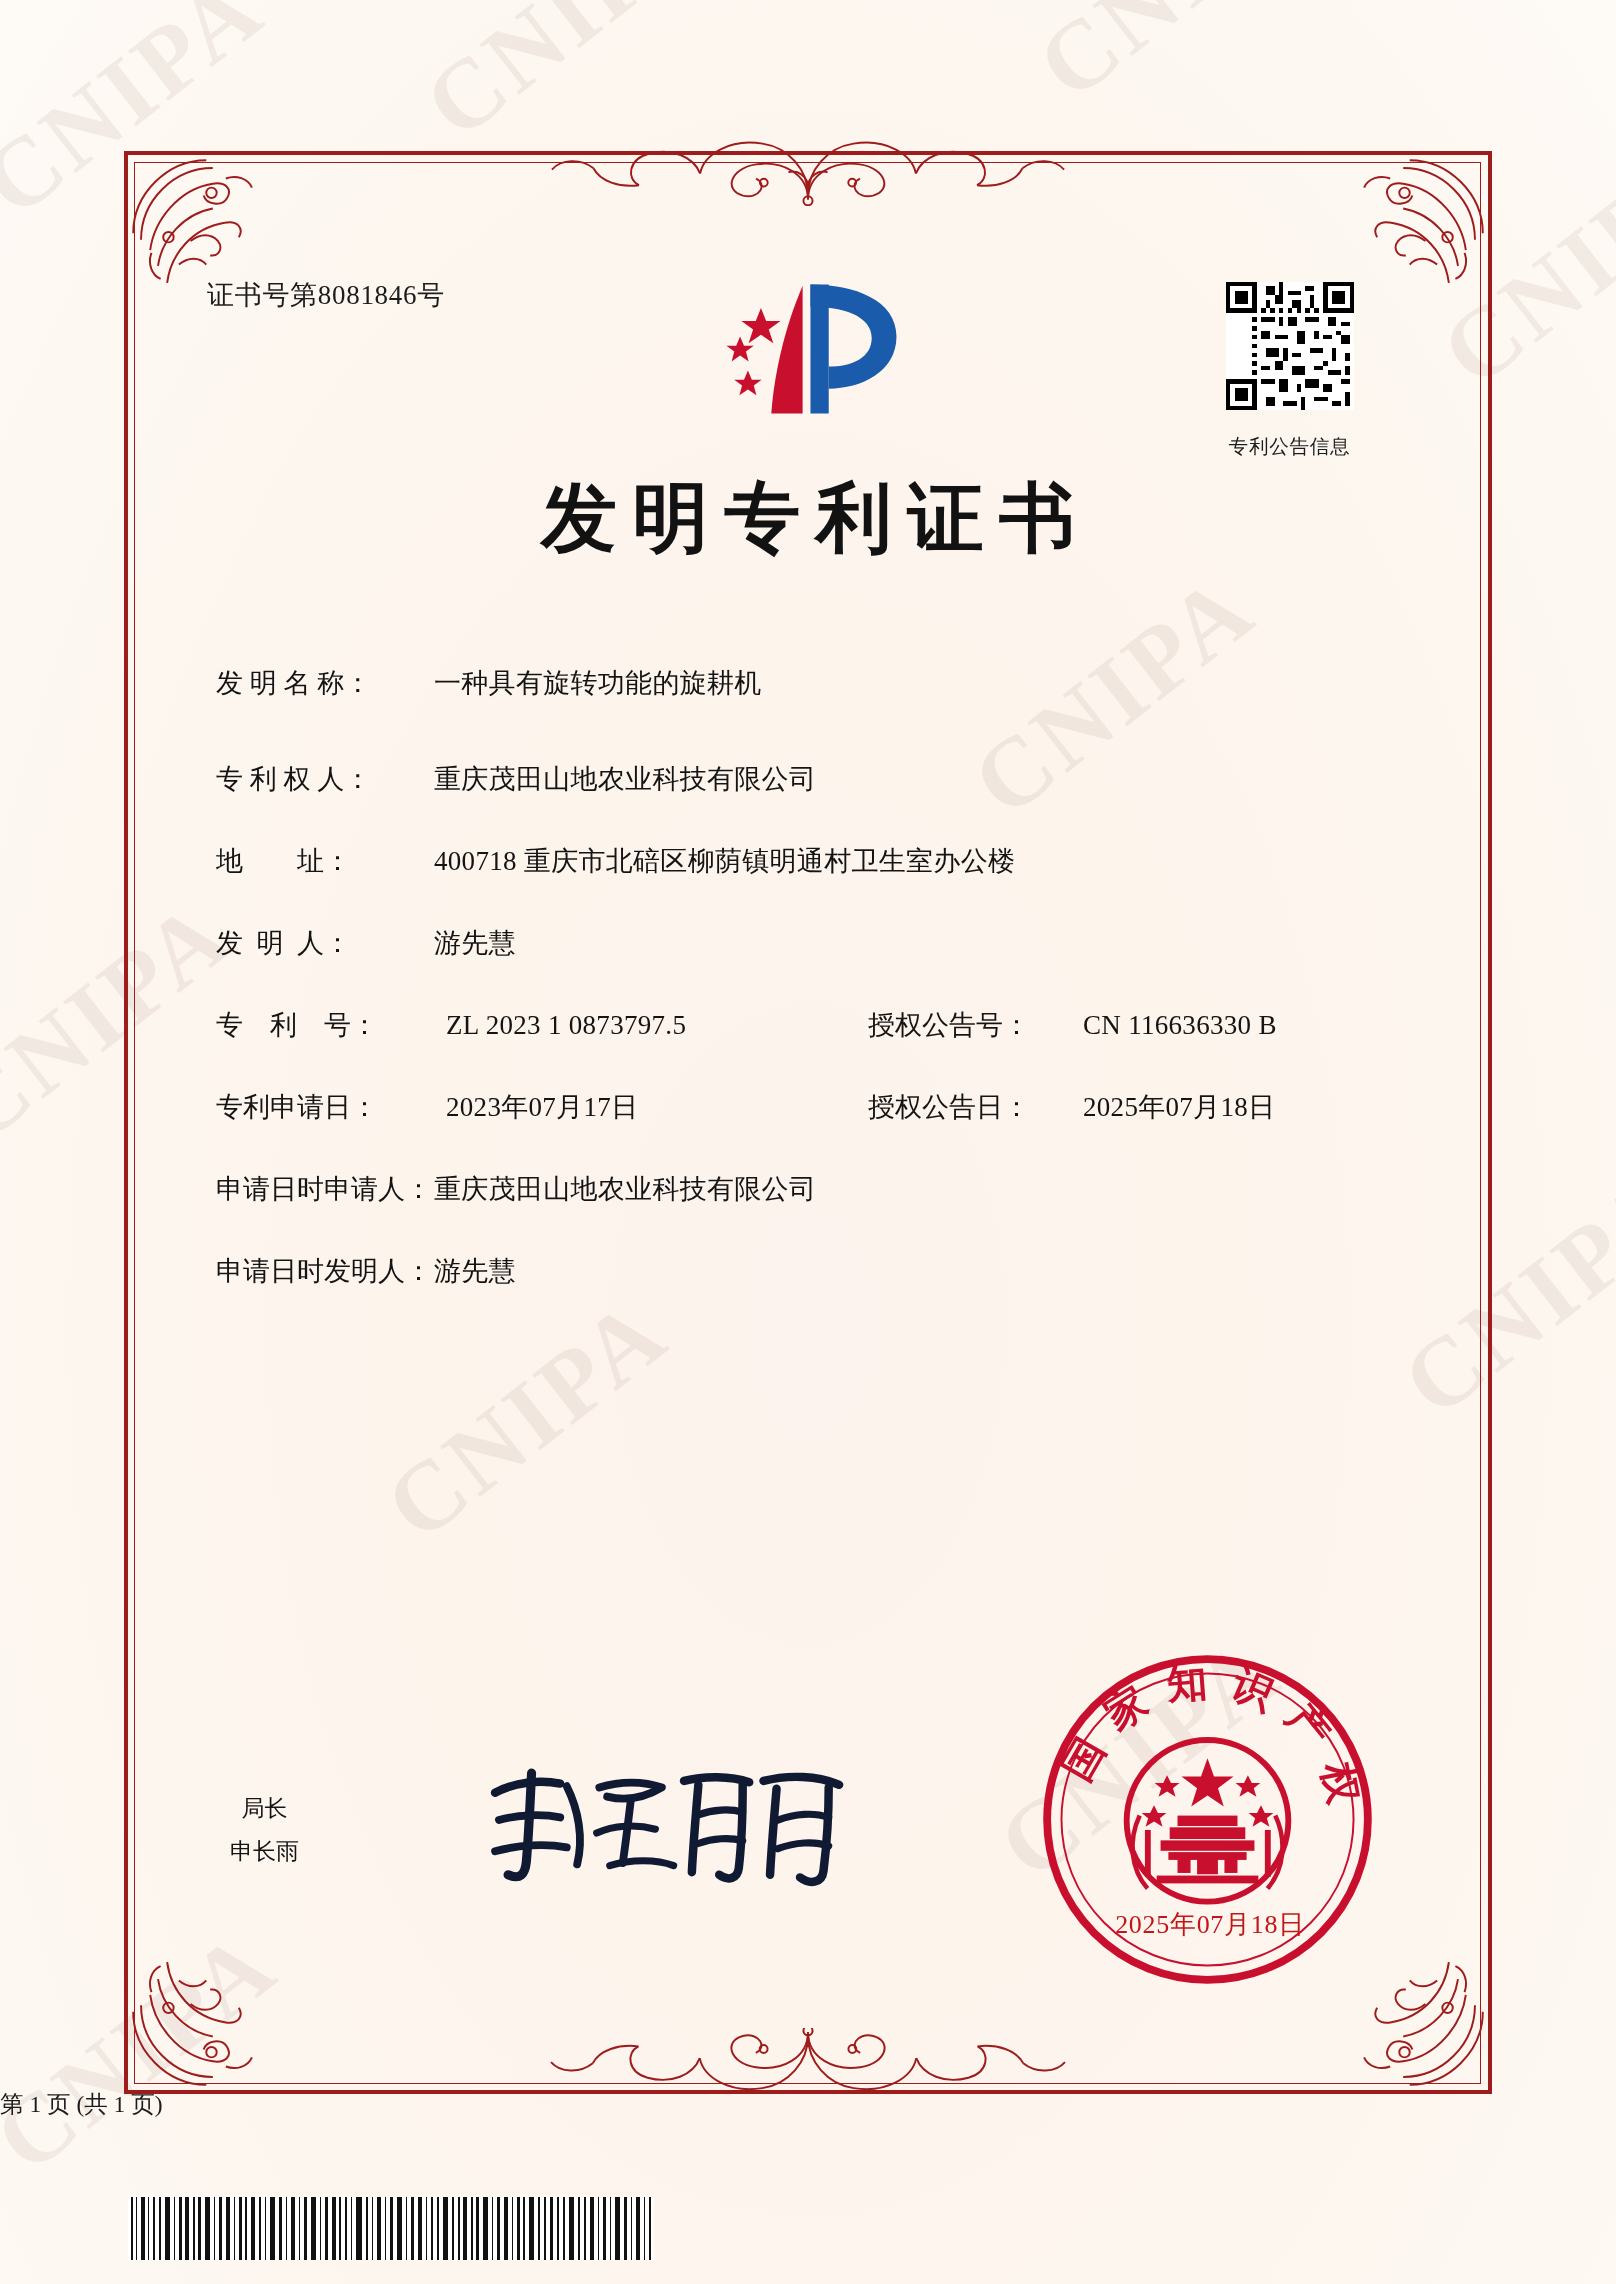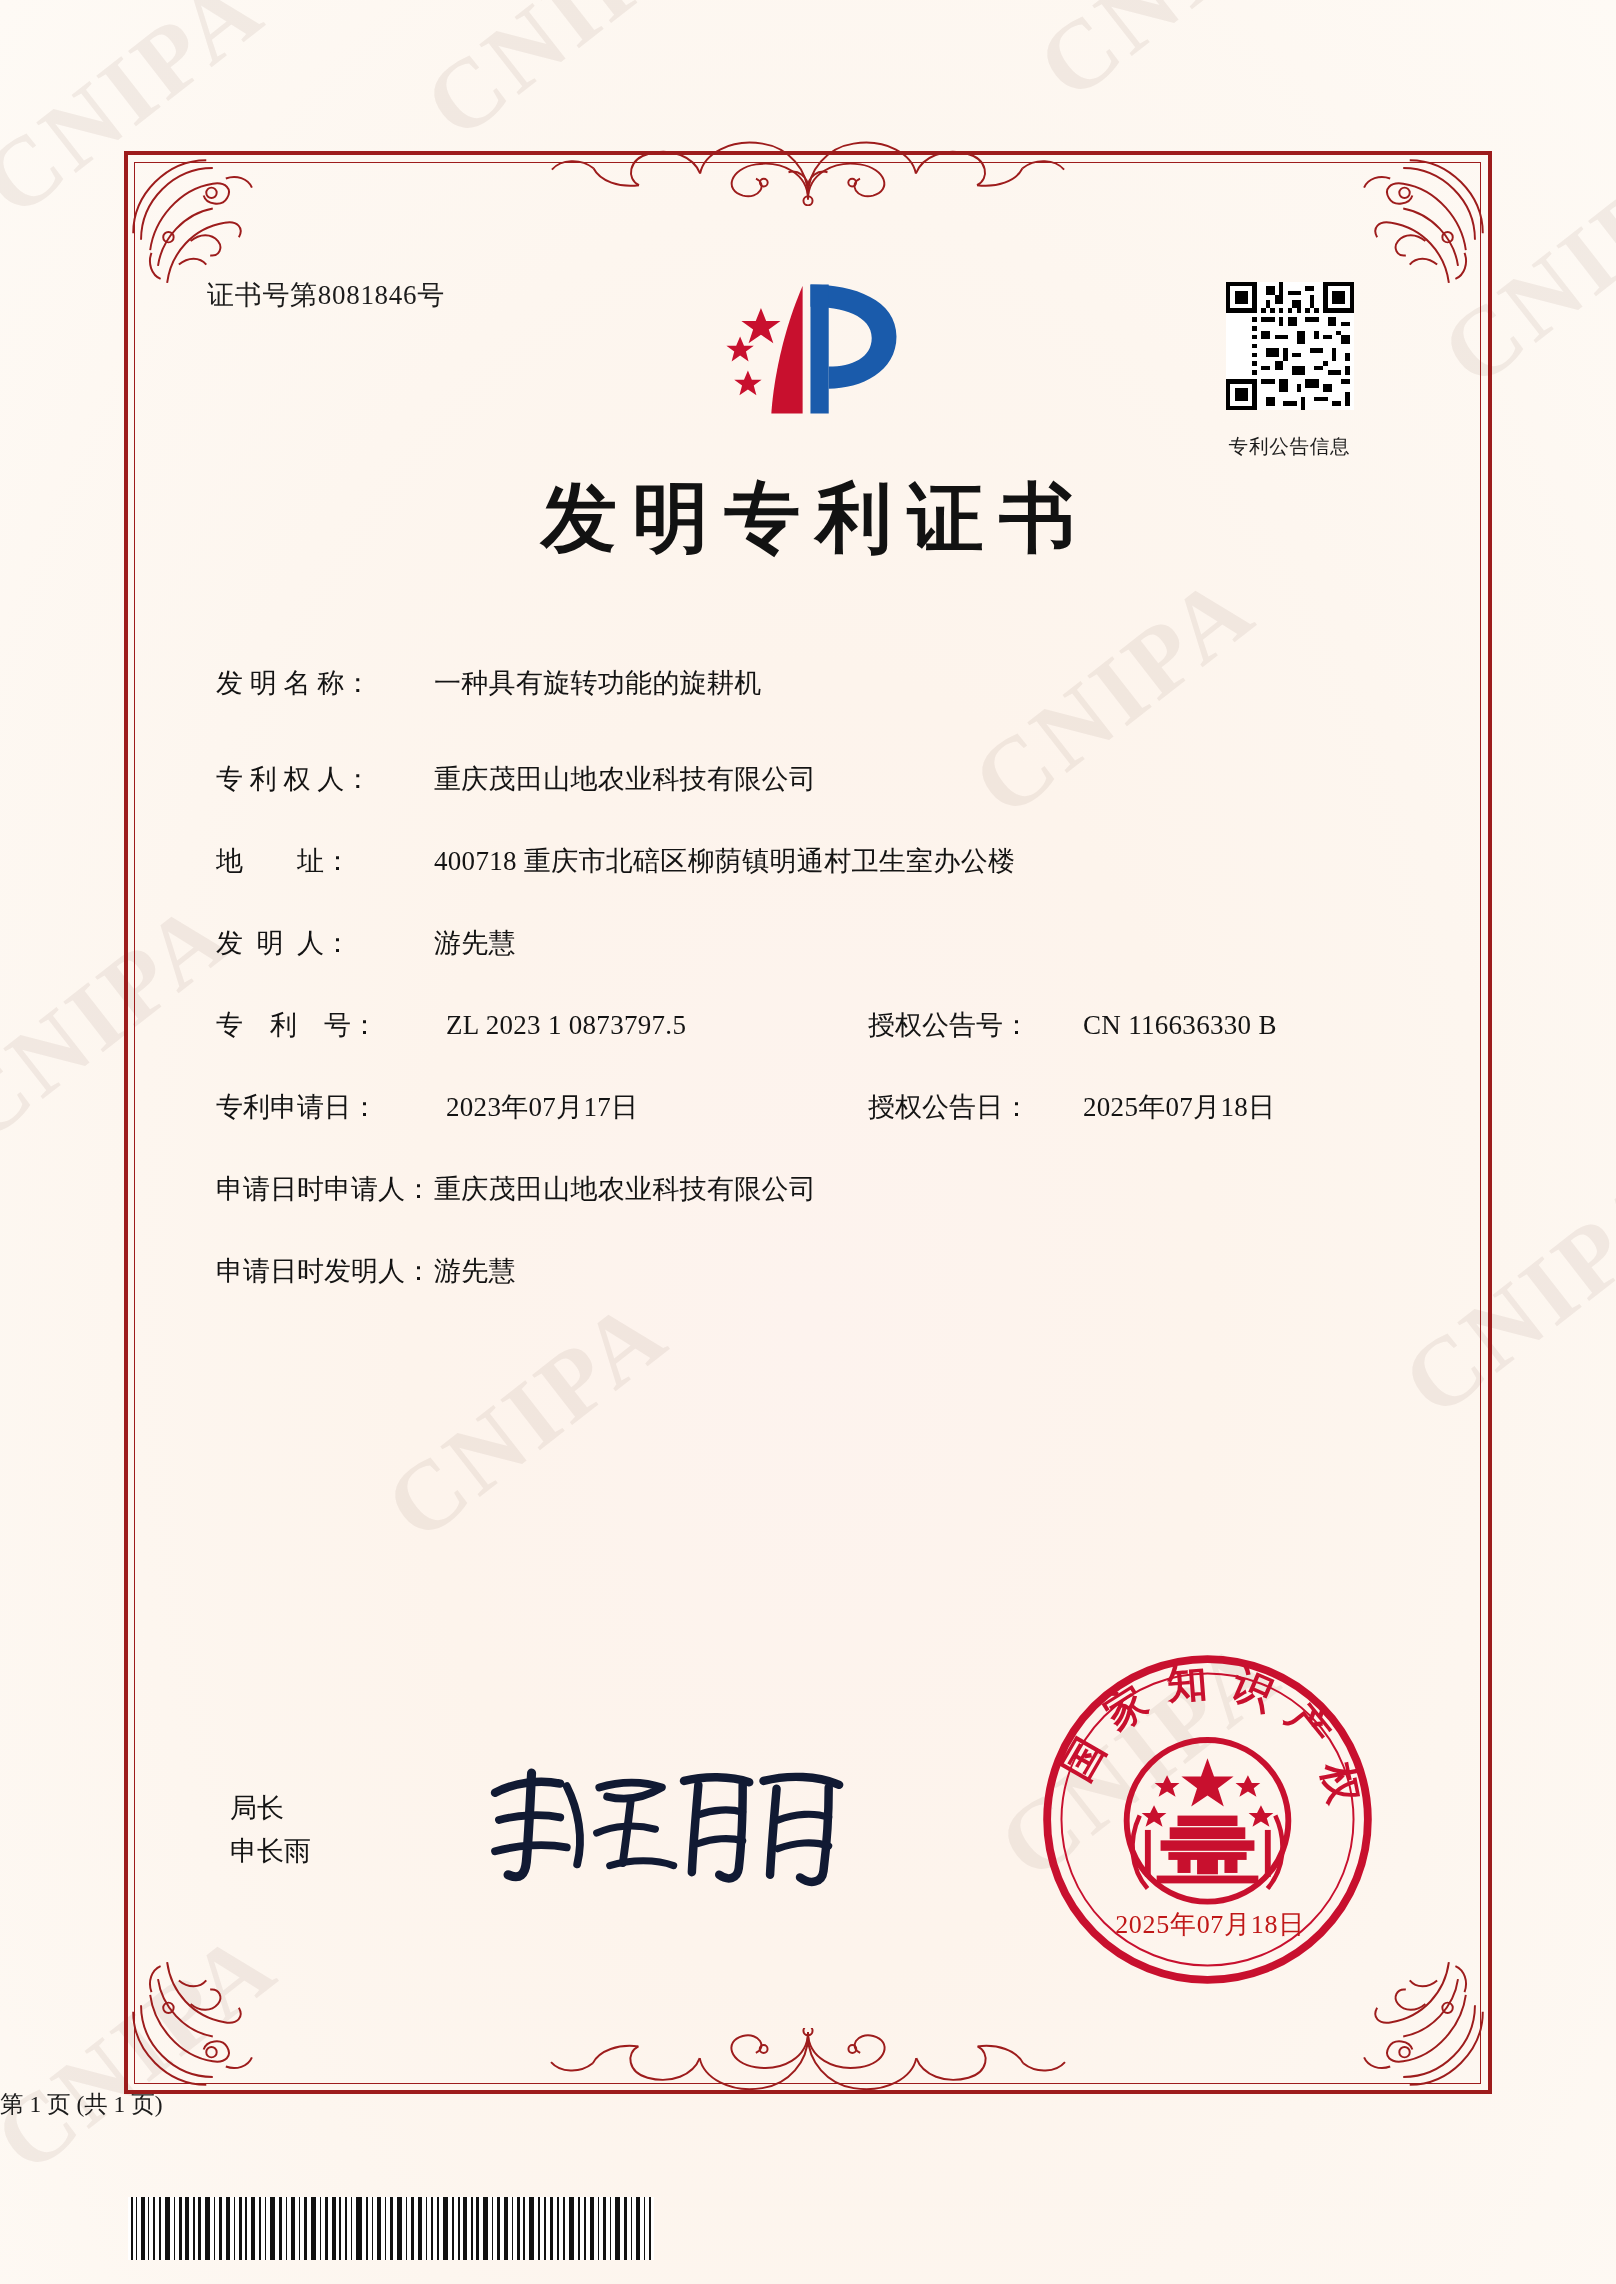--- a/index.html
+++ b/index.html
@@ -202,23 +202,24 @@
     text-align: justify;
   }
   .statement p { margin: 0; }
   .statement .indent { text-indent: 53px; }
 
   
   .sign-block {
     position: absolute;
     left: 230px;
     top: 1787px;
-    font-size: 27px;
+    font-size: 23px;
     line-height: 43px;
     color: #141414;
+    text-align: center;
   }
   .signature {
     position: absolute;
     left: 469px;
     top: 1747px;
     width: 404px;
     height: 150px;
   }
 
   

